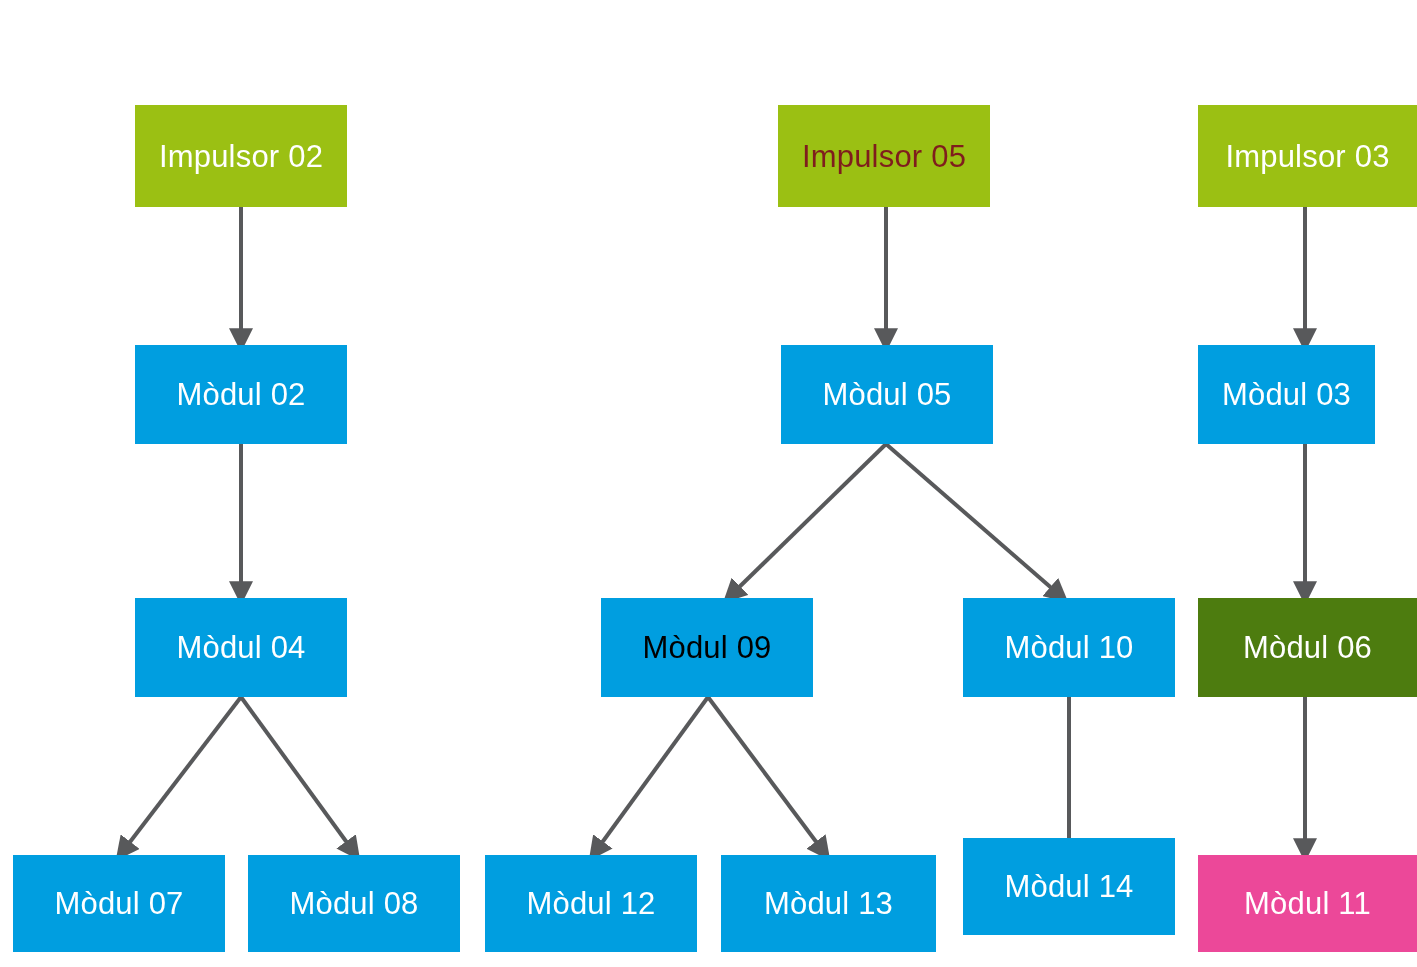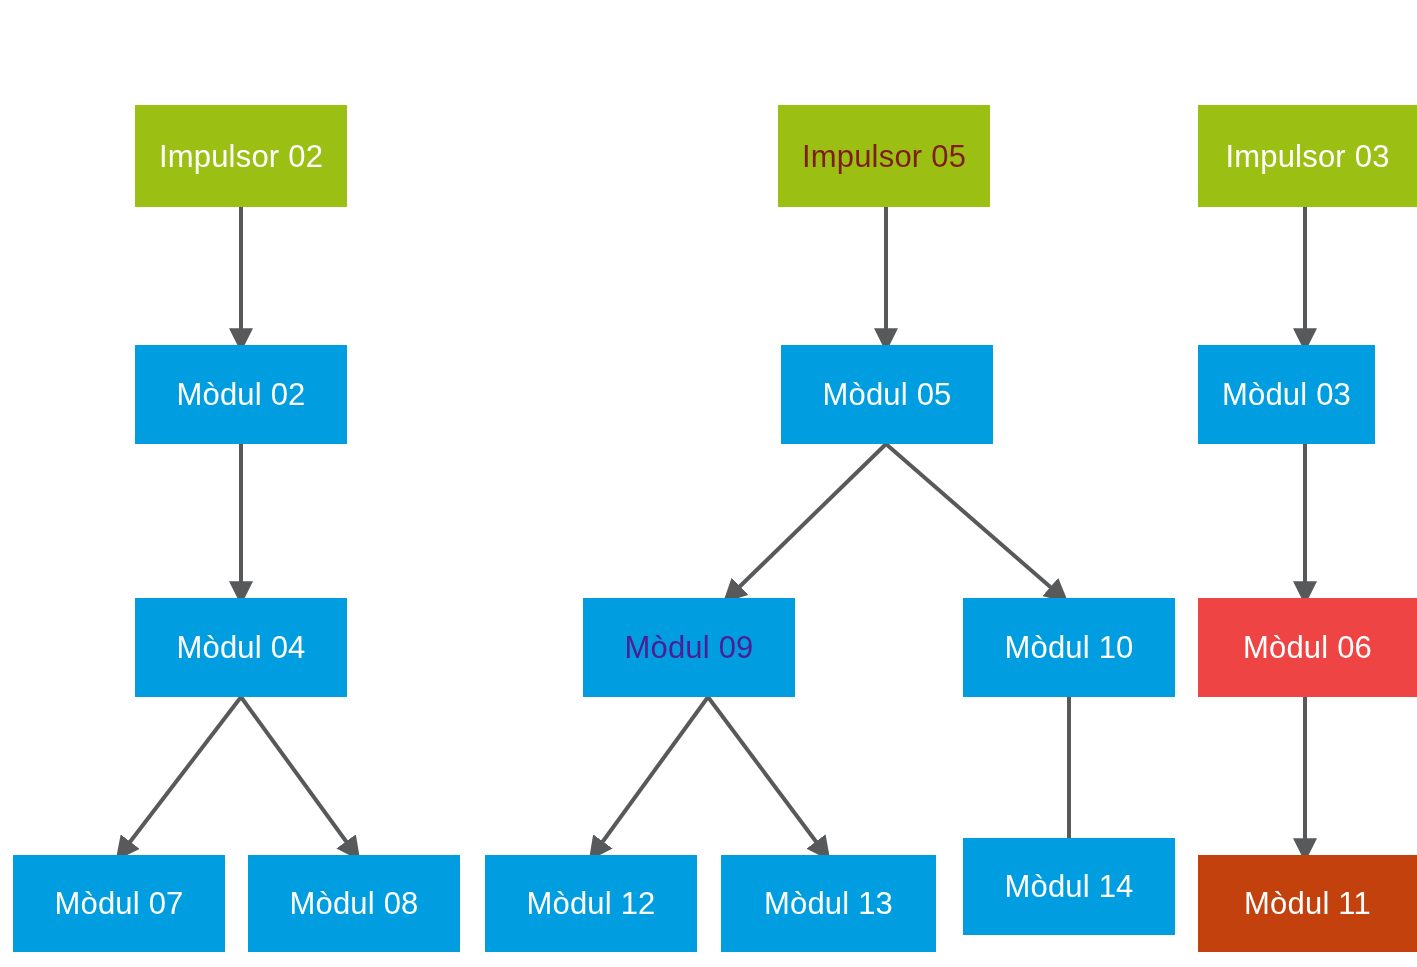--- a/index.html
+++ b/index.html
@@ -91,42 +91,42 @@
       </div>
       <div class="node blue" style="left: 781px; top: 298px; width: 212px; height: 99px; background: rgb(0, 158, 224); color: rgb(255, 255, 255);">
         <span class="node-label">Mòdul 05</span>
       </div>
       <div class="node blue" style="left: 1198px; top: 298px; width: 177px; height: 99px; background: rgb(0, 158, 224); color: rgb(255, 255, 255);">
         <span class="node-label">Mòdul 03</span>
       </div>
       <div class="node blue" style="left: 135px; top: 551px; width: 212px; height: 99px; background: rgb(0, 158, 224); color: rgb(255, 255, 255);">
         <span class="node-label">Mòdul 04</span>
       </div>
-      <div class="node blue" style="left: 583px; top: 551px; width: 212px; height: 99px; background: rgb(0, 158, 224); color: #4c1d95;">
+      <div class="node blue" style="left: 601px; top: 551px; width: 212px; height: 99px; background: rgb(0, 158, 224); color: #000000;">
         <span class="node-label">Mòdul 09</span>
       </div>
       <div class="node blue" style="left: 963px; top: 551px; width: 212px; height: 99px; background: rgb(0, 158, 224); color: rgb(255, 255, 255);">
         <span class="node-label">Mòdul 10</span>
       </div>
-      <div class="node blue" style="left: 1198px; top: 551px; width: 219px; height: 99px; background: #ef4444; color: rgb(255, 255, 255);">
+      <div class="node blue" style="left: 1198px; top: 551px; width: 219px; height: 99px; background: #4d7c0f; color: rgb(255, 255, 255);">
         <span class="node-label">Mòdul 06</span>
       </div>
       <div class="node blue" style="left: 13px; top: 808px; width: 212px; height: 97px; background: rgb(0, 158, 224); color: rgb(255, 255, 255);">
         <span class="node-label">Mòdul 07</span>
       </div>
       <div class="node blue" style="left: 248px; top: 808px; width: 212px; height: 97px; background: rgb(0, 158, 224); color: rgb(255, 255, 255);">
         <span class="node-label">Mòdul 08</span>
       </div>
       <div class="node blue" style="left: 485px; top: 808px; width: 212px; height: 97px; background: rgb(0, 158, 224); color: rgb(255, 255, 255);">
         <span class="node-label">Mòdul 12</span>
       </div>
       <div class="node blue" style="left: 721px; top: 808px; width: 215px; height: 97px; background: rgb(0, 158, 224); color: rgb(255, 255, 255);">
         <span class="node-label">Mòdul 13</span>
       </div>
       <div class="node blue" style="left: 963px; top: 791px; width: 212px; height: 97px; background: rgb(0, 158, 224); color: rgb(255, 255, 255);">
         <span class="node-label">Mòdul 14</span>
       </div>
-      <div class="node blue" style="left: 1198px; top: 808px; width: 219px; height: 97px; background: #c2410c; color: rgb(255, 255, 255);">
+      <div class="node blue" style="left: 1198px; top: 808px; width: 219px; height: 97px; background: #ec4899; color: rgb(255, 255, 255);">
         <span class="node-label">Mòdul 11</span>
       </div>
     </div>
 
 </div>
 
 </body></html>

